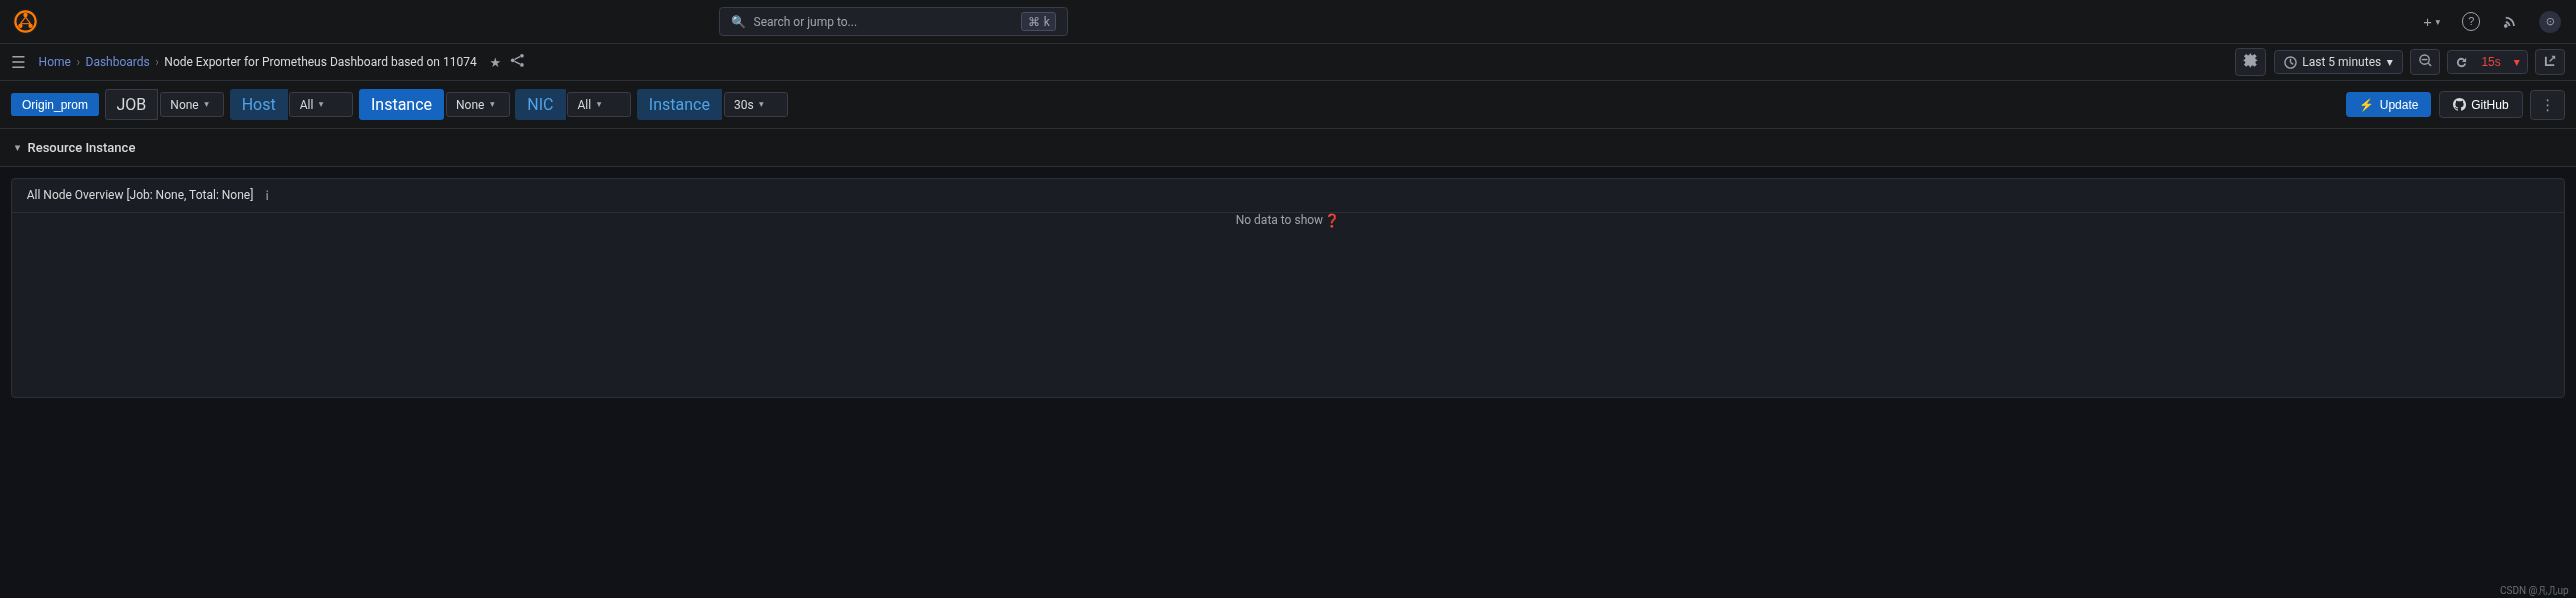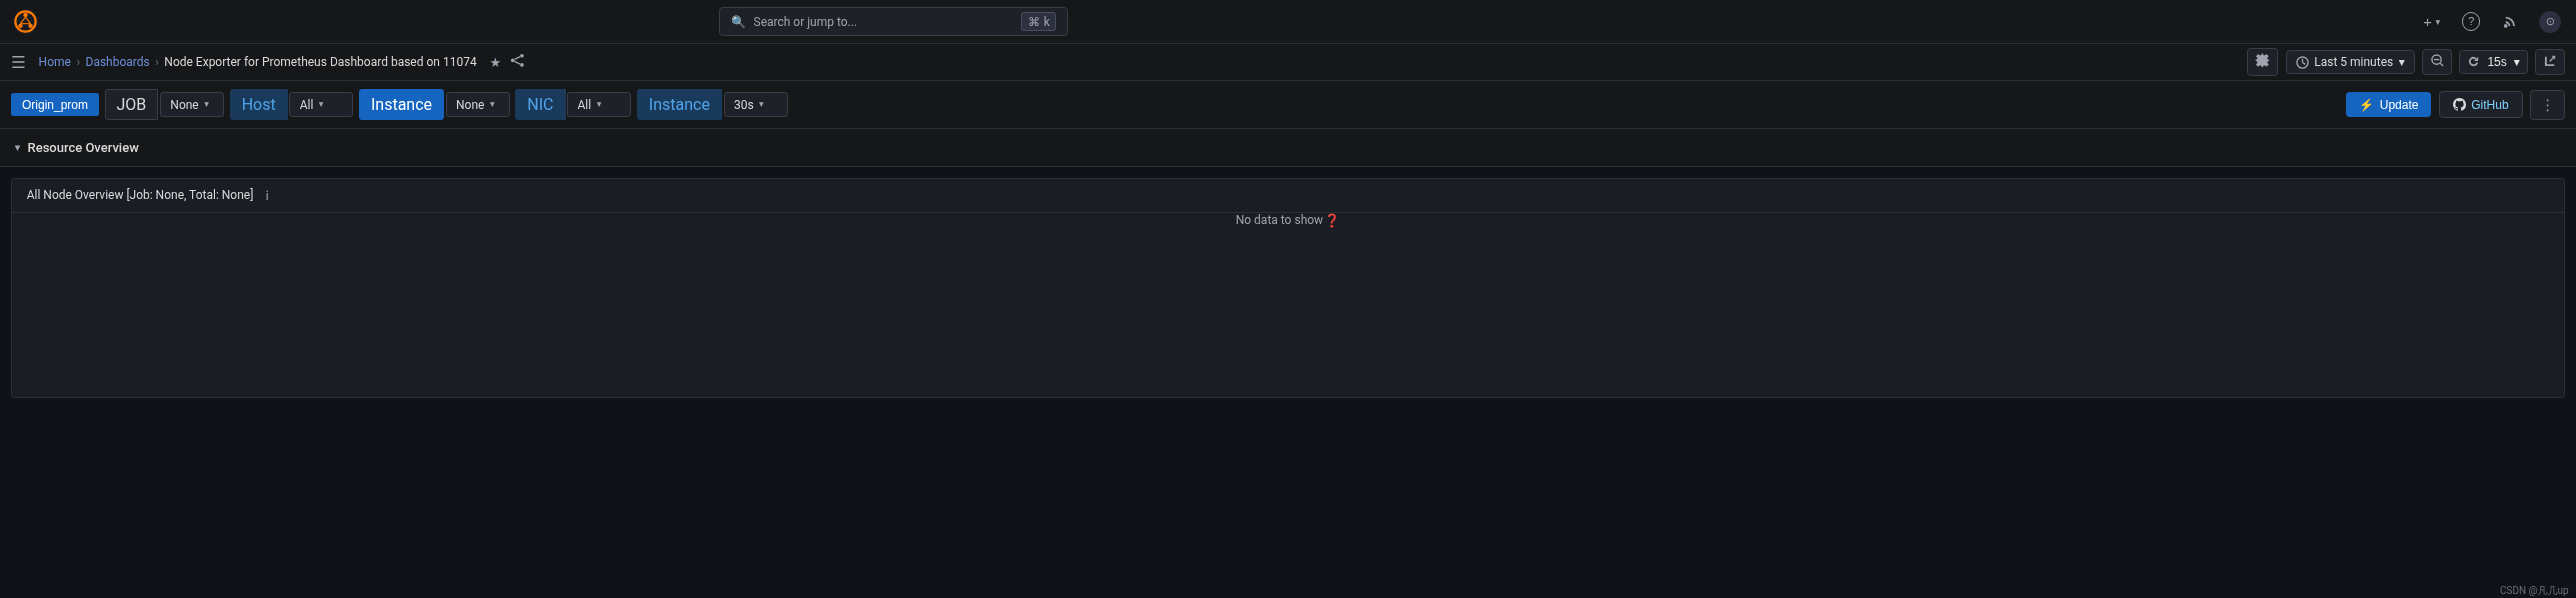--- a/index.html
+++ b/index.html
@@ -137,29 +137,29 @@
       background: #1f2128;
       border: 0.9px solid #3a3d47;
       border-radius: 3.7px;
       color: #9fa3ad;
       cursor: pointer;
       padding: 3.7px 7.3px;
       font-size: 13px;
     }
     .refresh-btn {
       display: flex;
-      align-items: flex-start;
-      background: #1f2128;
-      border: 0.9px solid #3a3d47;
-      border-radius: 3.7px;
-      color: #e5e5e5;
+      align-items: flex-end;
+      background: #1f2128;
+      border: 0.9px solid #3a3d47;
+      border-radius: 3.7px;
+      color: #ef4444;
       cursor: pointer;
       padding: 3.7px 7.3px;
       font-size: 12px;
-      gap: 7px;
+      gap: 13px;
     }
     .gear-btn {
       background: #1f2128;
       border: 0.9px solid #3a3d47;
       border-radius: 3.7px;
       color: #9fa3ad;
       cursor: pointer;
       padding: 3.7px 7.3px;
       font-size: 13.8px;
     }
@@ -230,21 +230,21 @@
       padding: 5.5px 13px;
       font-size: 12px;
       gap: 5.5px;
     }
     .github-btn {
       display: flex;
       align-items: center;
       background: #1f2128;
       border: 0.9px solid #3a3d47;
       border-radius: 3.7px;
-      color: #7dd3fc;
+      color: #ffffff;
       cursor: pointer;
       padding: 5.5px 13px;
       font-size: 12px;
       gap: 5.5px;
     }
     .kebab-btn {
       background: #1f2128;
       border: 0.9px solid #3a3d47;
       border-radius: 3.7px;
       color: #9fa3ad;
@@ -490,21 +490,21 @@
     <button class="kebab-btn">
       <span>⋮</span>
     </button>
   </div>
 </div>
 
 <div class="content">
 
   <div class="section-header">
     <span class="chevron">▾</span>
-    <span class="section-title">Resource Overview</span>
+    <span class="section-title">Resource Instance</span>
   </div>
 
   <div class="panel">
     <div class="panel-header">
       <span class="panel-title">All Node Overview [Job: None, Total: None]</span>
       <span class="panel-info-icon">ℹ</span>
     </div>
     <div class="panel-body">
       <span class="no-data-text">No data to show</span>
       <span class="no-data-icon">❓</span>

